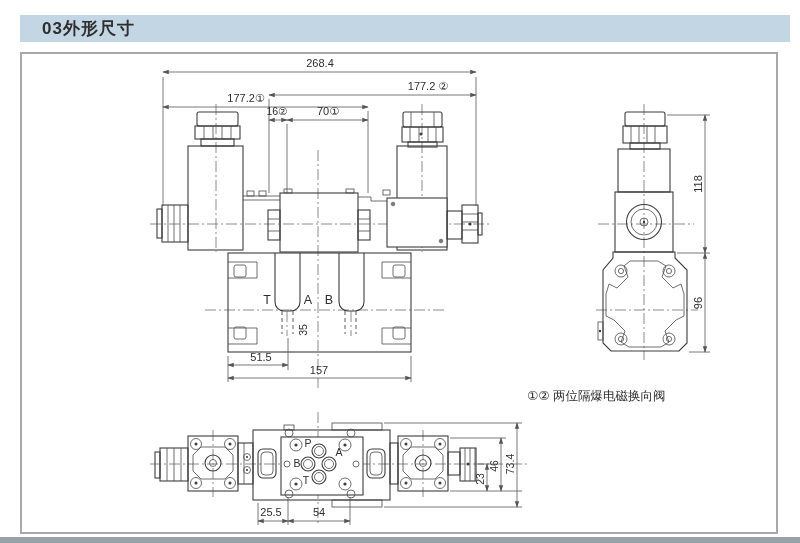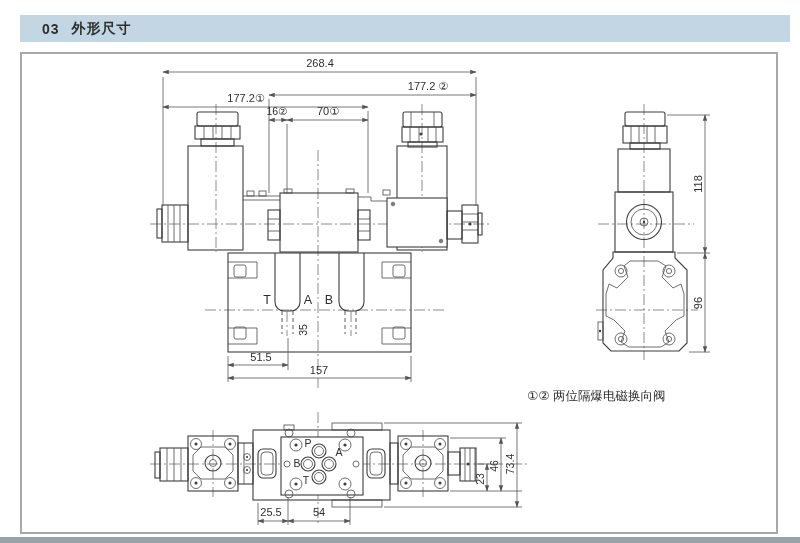--- a/index.html
+++ b/index.html
@@ -3,24 +3,24 @@
 <meta charset="utf-8">
 <style>
   html,body{margin:0;padding:0;}
   body{
     width:800px;height:543px;position:relative;background:#ffffff;
     font-family:"Liberation Sans","DejaVu Sans",sans-serif;overflow:hidden;
   }
   .header-bar{
     position:absolute;left:20px;top:15px;width:770px;height:27px;
     background:#c3d6e3;display:flex;align-items:center;
-    color:#2e2e2e;font-size:14px;font-weight:bold;letter-spacing:1px;
+    color:#2e2e2e;font-size:17px;font-weight:bold;letter-spacing:1px;
   }
   .header-bar .num{margin-left:22px;}
-  .header-bar .ttl{margin-left:12px;}
+  .header-bar .ttl{}
   .drawing-frame{
     position:absolute;left:20px;top:52px;width:758px;height:482px;
     border:2px solid #a8a8a8;background:#ffffff;box-sizing:border-box;
   }
   .bottom-strip{
     position:absolute;left:0;top:537px;width:800px;height:6px;background:#98a3a9;
   }
   svg{position:absolute;left:0;top:0;}
   svg text{fill:#2e2e2e;font-family:"Liberation Sans","DejaVu Sans",sans-serif;}
   .obj{stroke:#3d3d3d;stroke-width:1.1;fill:none;stroke-linejoin:miter;}

